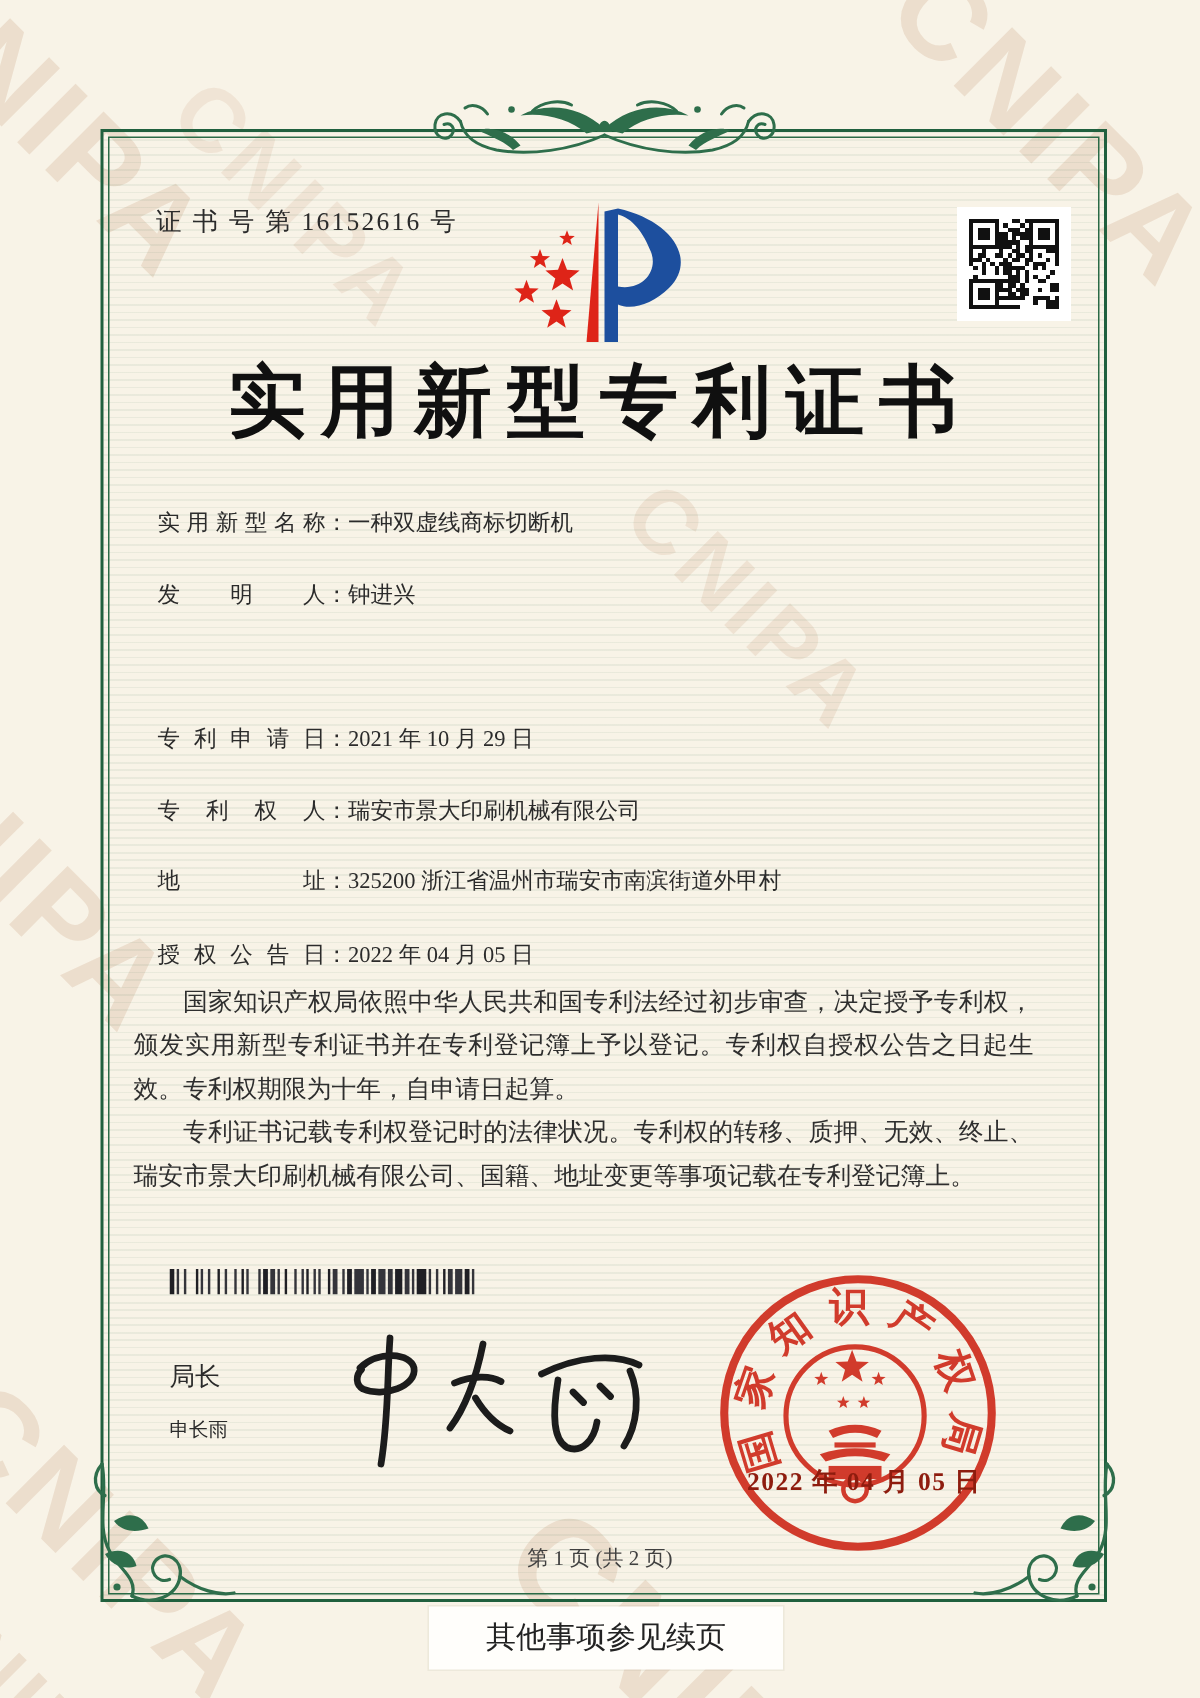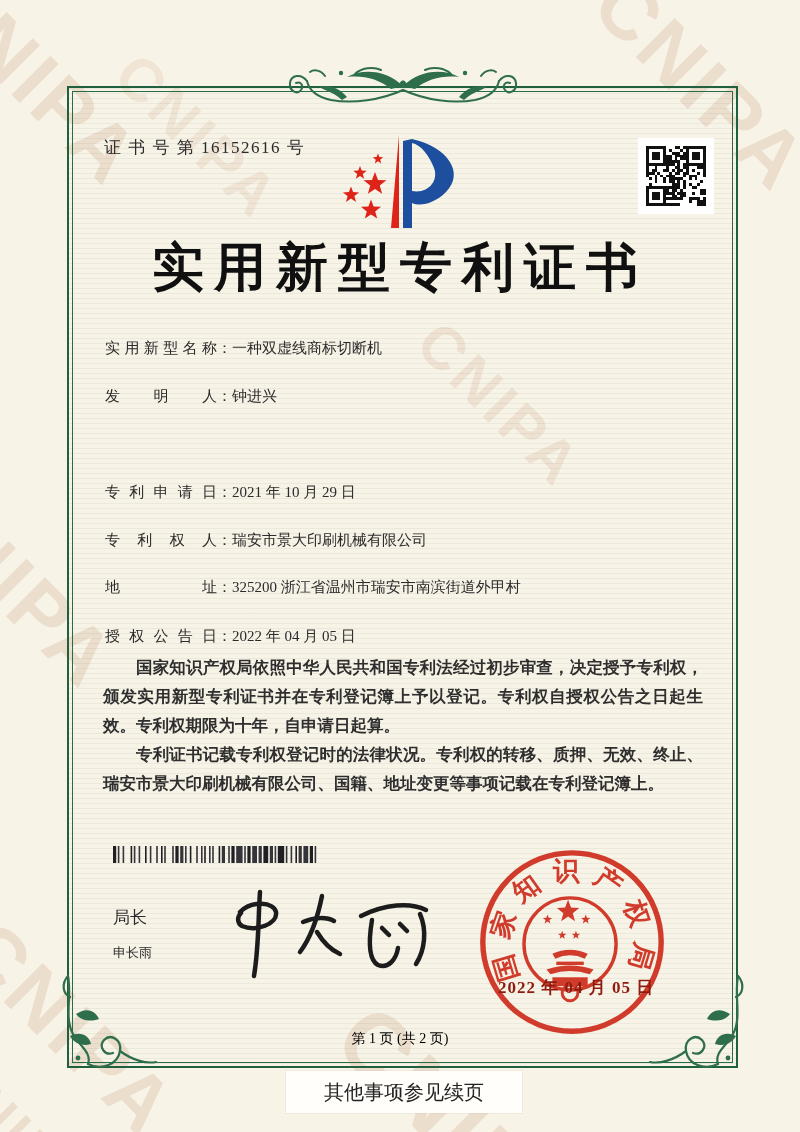--- a/index.html
+++ b/index.html
@@ -44,36 +44,36 @@
     font-size:52px;font-weight:bold;letter-spacing:10px;color:#101010;z-index:3;
   }
   
   .row{position:absolute;left:105px;font-size:15px;z-index:3;white-space:nowrap;}
   .lbl{display:inline-block;width:112px;text-align:justify;text-align-last:justify;vertical-align:bottom;}
   .r0{top:339px;} .r1{top:387px;} .r2{top:434px;} .r3{top:483px;} .r4{top:531px;} .r5{top:578px;}
   .r6{top:627px;width:600px;}
   .grant-no{position:absolute;left:252px;top:0;}
   .grant-no .lbl2{letter-spacing:2px;}
   
-  .paras{position:absolute;left:103px;top:653px;width:600px;z-index:3;font-weight:bold;}
+  .paras{position:absolute;left:89px;top:653px;width:600px;z-index:3;}
   .paras p{
     margin:0;font-size:16.5px;line-height:29px;text-indent:2em;
     text-align:justify;color:#2e2e2e;
   }
   
   .barcode{position:absolute;left:113px;top:846px;z-index:3;}
   .officer-title{position:absolute;left:113px;top:906px;font-size:17px;z-index:3;}
   .officer-name{position:absolute;left:113px;top:944px;font-size:13px;z-index:3;}
   .signature{position:absolute;left:230px;top:886px;z-index:4;}
   .seal{position:absolute;left:474px;top:844px;z-index:4;opacity:.93;}
   .seal-date{
     position:absolute;left:498px;top:976px;width:150px;font-size:17px;font-weight:bold;
     color:#8e1c0e;letter-spacing:1px;z-index:5;white-space:nowrap;
   }
-  .footer-page{position:absolute;left:0;top:1030px;width:800px;text-align:center;font-size:14px;color:#000000;z-index:3;}
+  .footer-page{position:absolute;left:0;top:1030px;width:800px;text-align:center;font-size:14px;color:#404040;z-index:3;}
   .cont-box{
     position:absolute;left:286px;top:1071px;width:236px;height:42px;background:#fffefb;
     box-shadow:0 0 0 1px rgba(120,110,90,.08);z-index:3;
     text-align:center;line-height:42px;font-size:20px;color:#222;
   }
 </style>
 </head>
 <body>
 
 <div class="page">

